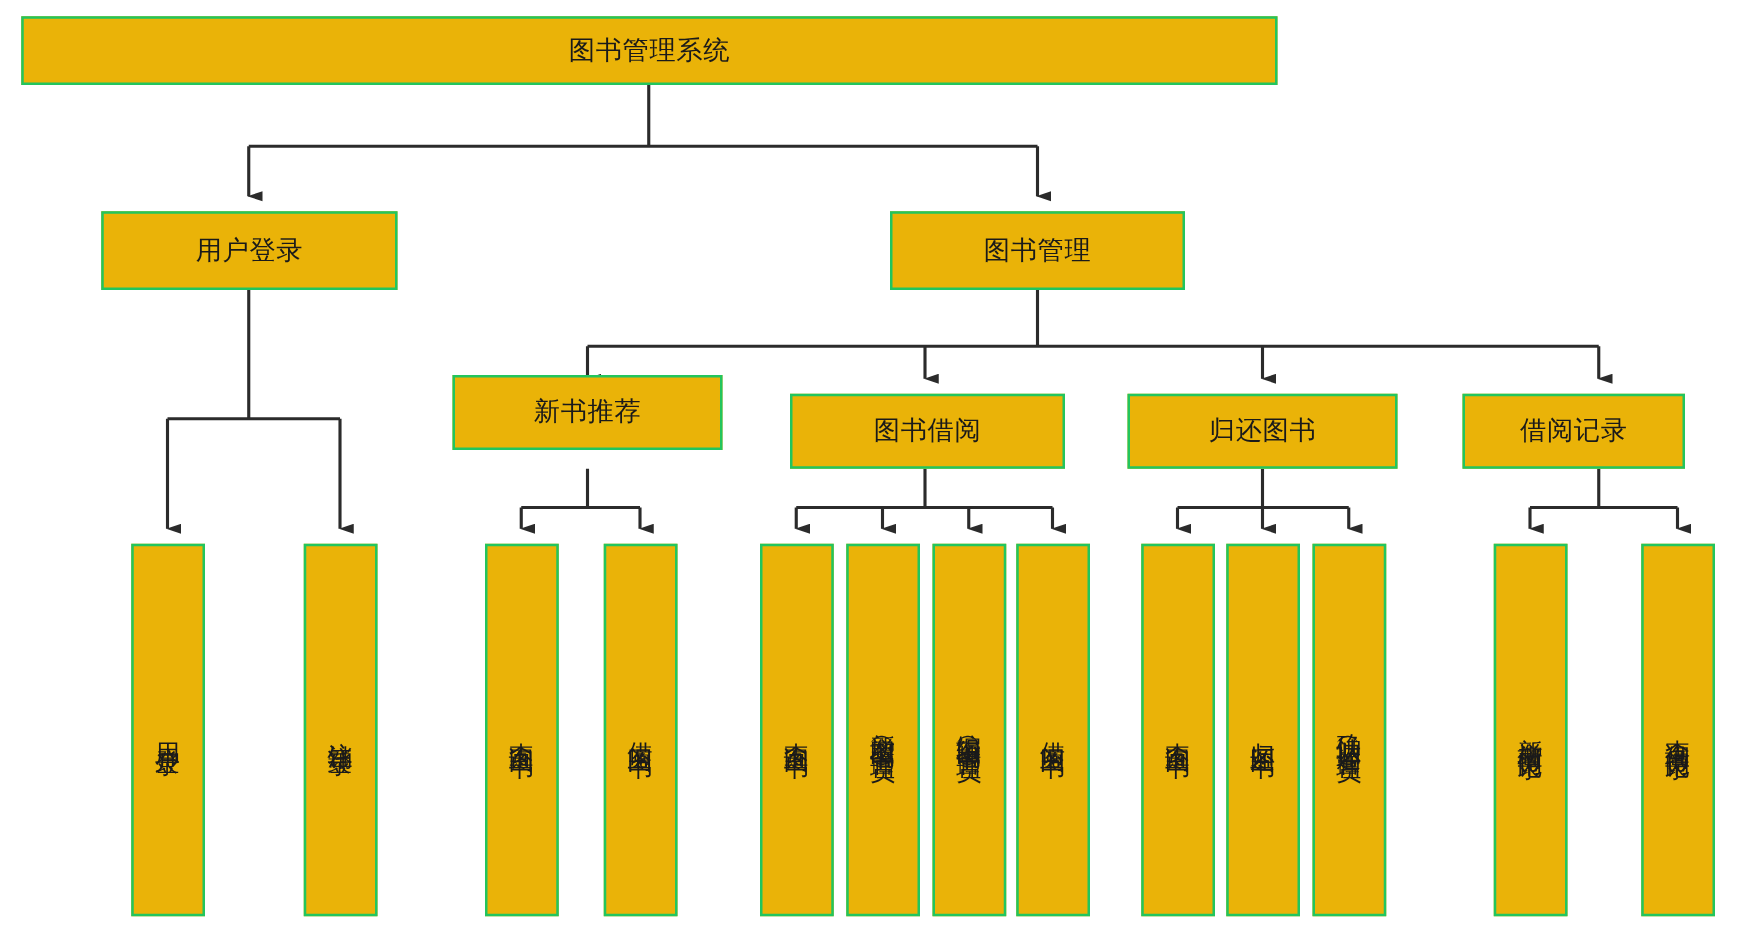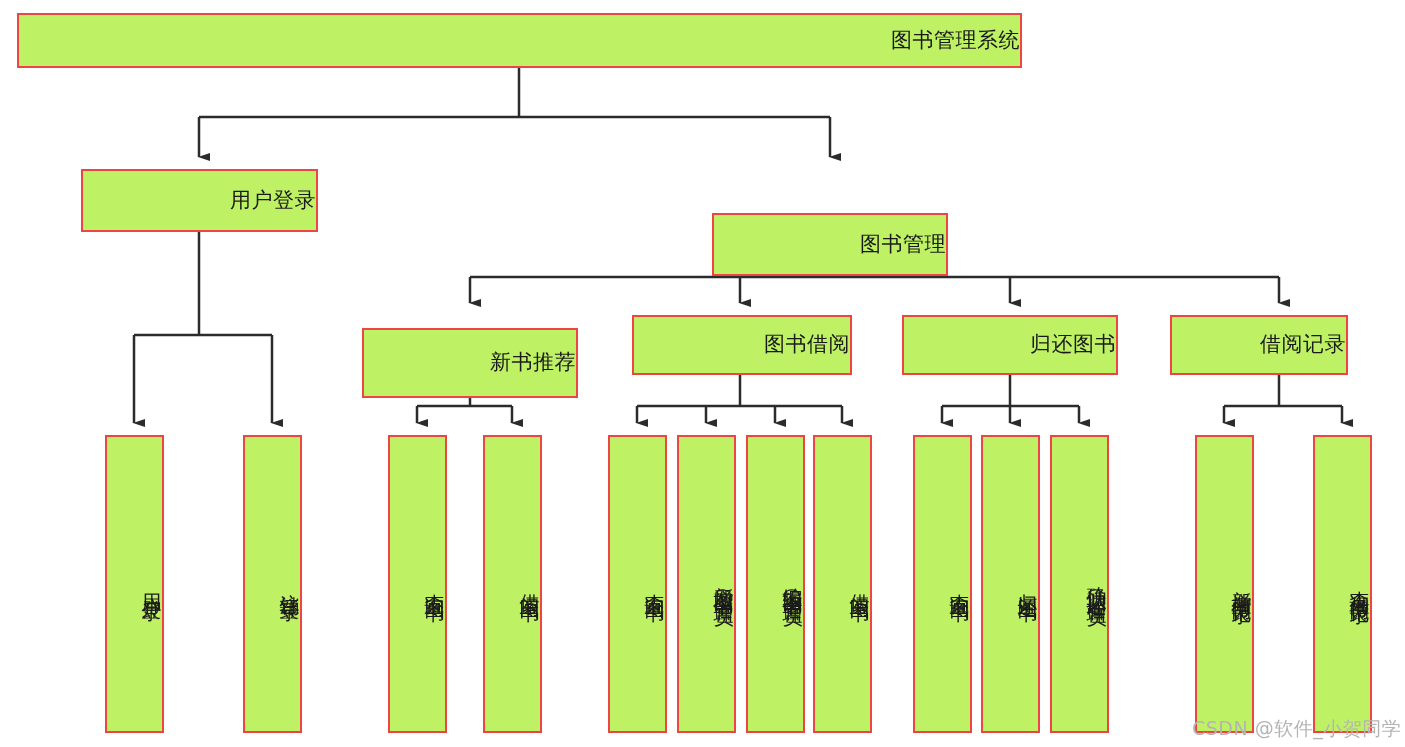--- a/index.html
+++ b/index.html
@@ -22,25 +22,25 @@
     position: absolute;
     left: 0;
     top: 0;
     width: 1405px;
     height: 747px;
     display: block;
   }
   .node-box {
     position: absolute;
     box-sizing: border-box;
-    background: #bef264;
-    border: 2px solid #ef4444;
+    background: #eab308;
+    border: 2px solid #22c55e;
     display: flex;
     align-items: center;
-    justify-content: flex-end;
+    justify-content: center;
     overflow: hidden;
   }
   .node-label-h {
     font-size: 21px;
     color: #1a1a1a;
     line-height: 1.2;
     white-space: nowrap;
     letter-spacing: 0.5px;
   }
   .node-label-v {
@@ -109,24 +109,24 @@
       </g>
   </svg>
 
   <div id="node-layer">
       <div class="node-box" style="left: 17px; top: 13px; width: 1005px; height: 55px;">
         <span class="node-label-h">图书管理系统</span>
       </div>
       <div class="node-box" style="left: 81px; top: 169px; width: 237px; height: 63px;">
         <span class="node-label-h">用户登录</span>
       </div>
-      <div class="node-box" style="left: 712px; top: 169px; width: 236px; height: 63px; margin-top: 44px;">
+      <div class="node-box" style="left: 712px; top: 169px; width: 236px; height: 63px;">
         <span class="node-label-h">图书管理</span>
       </div>
-      <div class="node-box" style="left: 362px; top: 328px; width: 216px; height: 70px;">
+      <div class="node-box" style="left: 362px; top: 300px; width: 216px; height: 60px;">
         <span class="node-label-h">新书推荐</span>
       </div>
       <div class="node-box" style="left: 632px; top: 315px; width: 220px; height: 60px;">
         <span class="node-label-h">图书借阅</span>
       </div>
       <div class="node-box" style="left: 902px; top: 315px; width: 216px; height: 60px;">
         <span class="node-label-h">归还图书</span>
       </div>
       <div class="node-box" style="left: 1170px; top: 315px; width: 178px; height: 60px;">
         <span class="node-label-h">借阅记录</span>
@@ -165,15 +165,14 @@
         <span class="node-label-v">确认归还（管理员）</span>
       </div>
       <div class="node-box" style="left: 1195px; top: 435px; width: 59px; height: 298px;">
         <span class="node-label-v">新增借阅记录</span>
       </div>
       <div class="node-box" style="left: 1313px; top: 435px; width: 59px; height: 298px;">
         <span class="node-label-v">查询借阅记录</span>
       </div>
     </div>
 
-  <div class="watermark" id="watermark" style="left: 1192px; top: 716px;">CSDN @软件_小贺同学</div>
 
 </div>
 
 </body></html>

